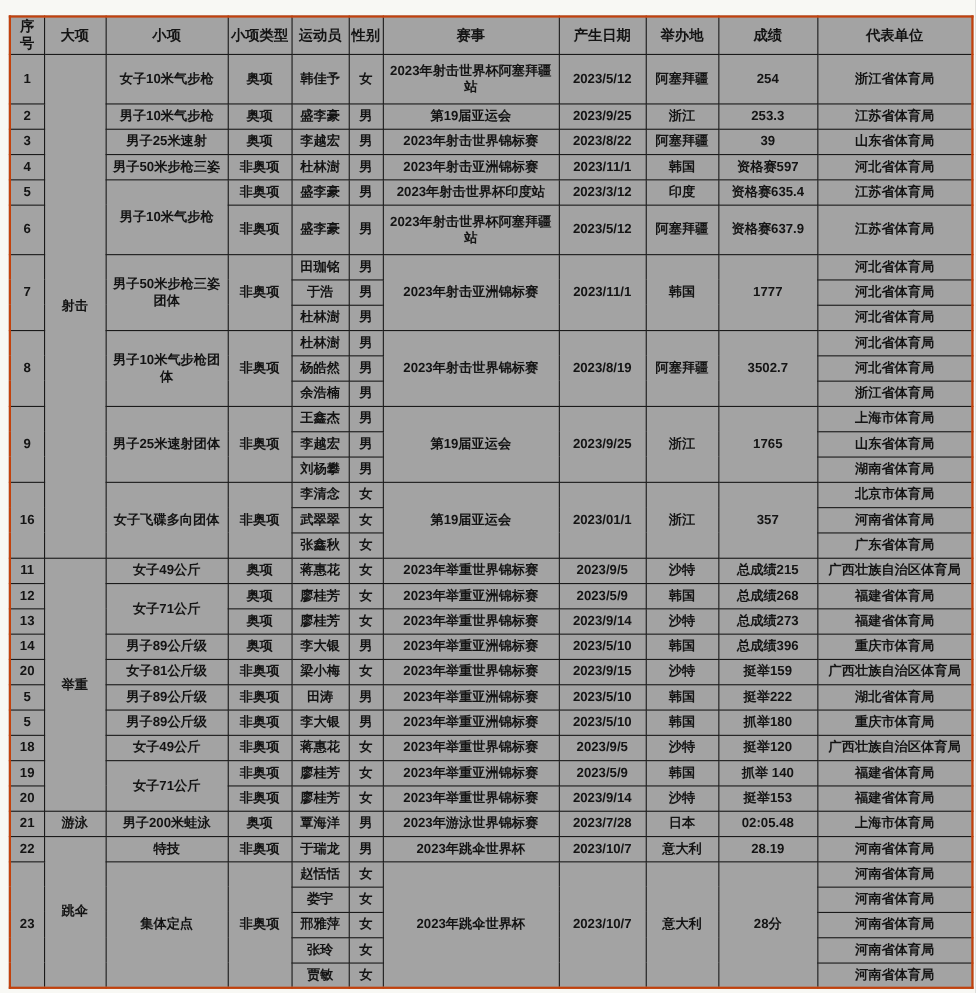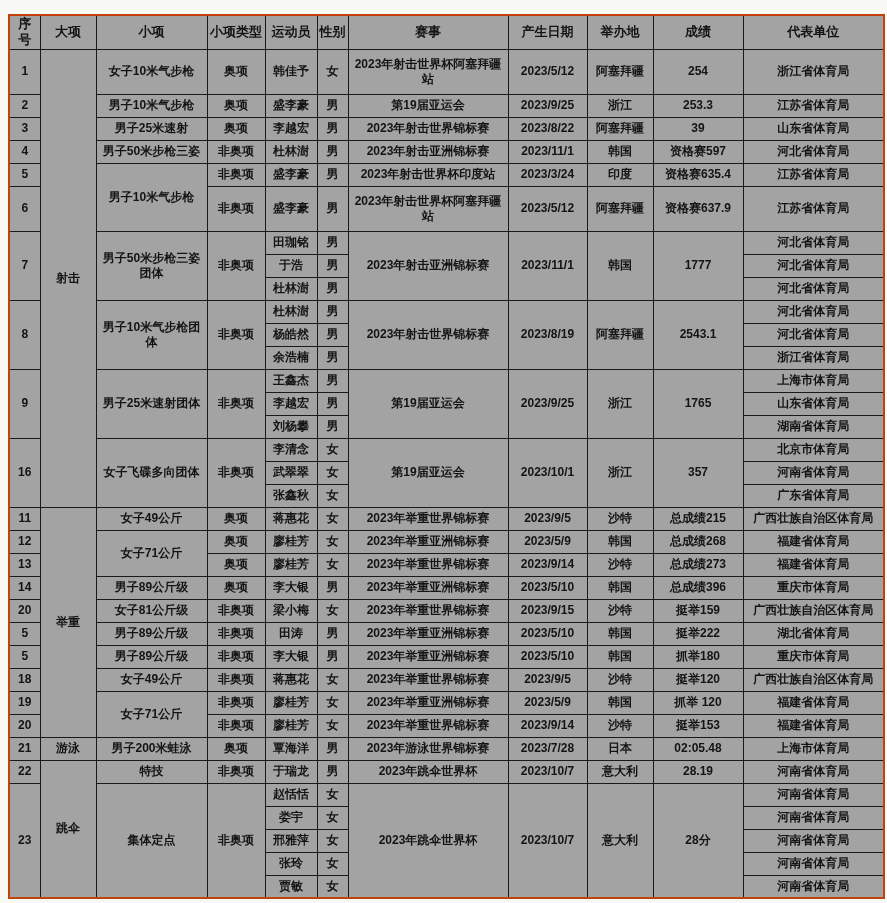--- a/index.html
+++ b/index.html
@@ -122,21 +122,21 @@
           <td>资格赛597</td>
           <td>河北省体育局</td>
         </tr>
         <tr>
           <td>5</td>
           <td rowspan="2">男子10米气步枪</td>
           <td>非奥项</td>
           <td>盛李豪</td>
           <td>男</td>
           <td>2023年射击世界杯印度站</td>
-          <td>2023/3/24</td>
+          <td>2023/3/12</td>
           <td>印度</td>
           <td>资格赛635.4</td>
           <td>江苏省体育局</td>
         </tr>
         <tr class="tall">
           <td>6</td>
           <td>非奥项</td>
           <td>盛李豪</td>
           <td>男</td>
           <td>2023年射击世界杯阿塞拜疆站</td>
@@ -169,21 +169,21 @@
         </tr>
         <tr>
           <td rowspan="3">8</td>
           <td rowspan="3">男子10米气步枪团体</td>
           <td rowspan="3">非奥项</td>
           <td>杜林澍</td>
           <td>男</td>
           <td rowspan="3">2023年射击世界锦标赛</td>
           <td rowspan="3">2023/8/19</td>
           <td rowspan="3">阿塞拜疆</td>
-          <td rowspan="3">2543.1</td>
+          <td rowspan="3">3502.7</td>
           <td>河北省体育局</td>
         </tr>
         <tr>
           <td>杨皓然</td>
           <td>男</td>
           <td>河北省体育局</td>
         </tr>
         <tr>
           <td>余浩楠</td>
           <td>男</td>
@@ -211,21 +211,21 @@
           <td>男</td>
           <td>湖南省体育局</td>
         </tr>
         <tr>
           <td rowspan="3">16</td>
           <td rowspan="3">女子飞碟多向团体</td>
           <td rowspan="3">非奥项</td>
           <td>李清念</td>
           <td>女</td>
           <td rowspan="3">第19届亚运会</td>
-          <td rowspan="3">2023/10/1</td>
+          <td rowspan="3">2023/01/1</td>
           <td rowspan="3">浙江</td>
           <td rowspan="3">357</td>
           <td>北京市体育局</td>
         </tr>
         <tr>
           <td>武翠翠</td>
           <td>女</td>
           <td>河南省体育局</td>
         </tr>
         <tr>
@@ -331,21 +331,21 @@
         </tr>
         <tr>
           <td>19</td>
           <td rowspan="2">女子71公斤</td>
           <td>非奥项</td>
           <td>廖桂芳</td>
           <td>女</td>
           <td>2023年举重亚洲锦标赛</td>
           <td>2023/5/9</td>
           <td>韩国</td>
-          <td>抓举 120</td>
+          <td>抓举 140</td>
           <td>福建省体育局</td>
         </tr>
         <tr>
           <td>20</td>
           <td>非奥项</td>
           <td>廖桂芳</td>
           <td>女</td>
           <td>2023年举重世界锦标赛</td>
           <td>2023/9/14</td>
           <td>沙特</td>

